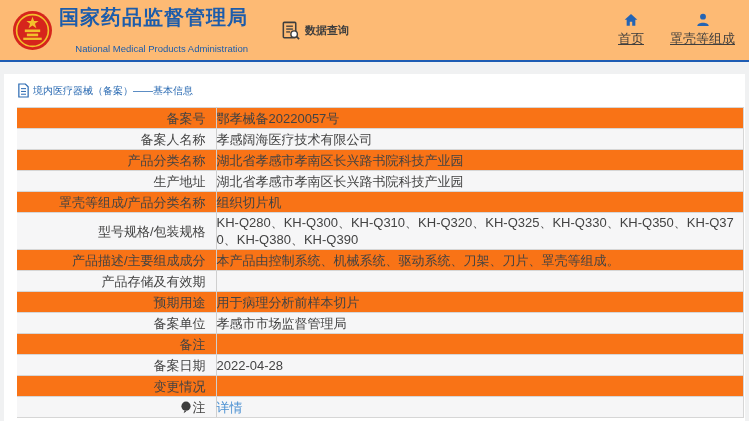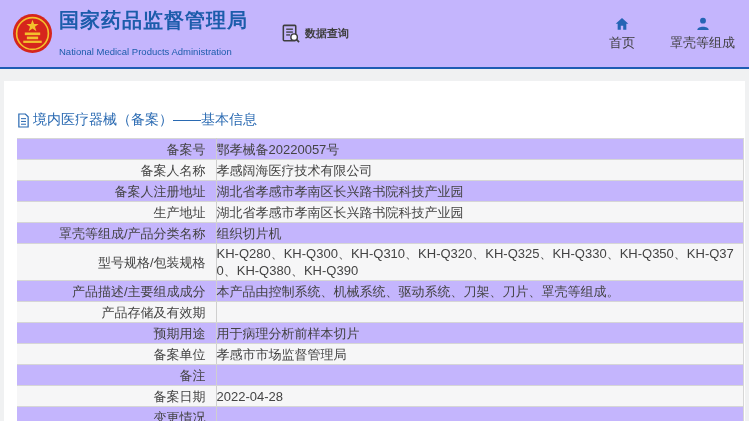--- a/index.html
+++ b/index.html
@@ -4,54 +4,55 @@
 <style>
   * { margin:0; padding:0; box-sizing:border-box; }
   html,body { width:749px; height:421px; overflow:hidden; }
   body {
     font-family:"Liberation Sans","DejaVu Sans",sans-serif;
     background:#f0f1f2;
     color:#404040;
   }
   
   .site-header {
-    height:69px; background:#c4b5fd;
+    height:62px; background:#fdba74;
     border-bottom:2px solid #1e5cb3;
     display:flex; align-items:center;
     padding:0 14px 0 12px;
+    text-align:right;
   }
   .logo-group { display:flex; align-items:center; }
   .emblem { width:41px; height:41px; flex:0 0 auto; }
   .agency-text { margin-left:6px; line-height:1.1; }
   .agency-zh { font-size:20px; font-weight:bold; color:#1c5cab; letter-spacing:1px; }
   .agency-en { font-size:9.5px; color:#1c5cab; margin-top:16px; }
   .query-group { display:flex; align-items:center; margin-left:32px; }
   .query-icon { width:21px; height:21px; margin-right:4px; }
   .query-label { font-size:11px; font-weight:bold; color:#3e3e3e; }
-  .header-nav { margin-left:auto; display:flex; gap:35px; }
+  .header-nav { margin-left:auto; display:flex; gap:26px;text-decoration:underline; }
   .nav-item { display:flex; flex-direction:column; align-items:center; cursor:pointer; }
   .nav-icon { width:16px; height:16px; margin-bottom:2px; }
   .nav-label { font-size:13px; color:#3d3d3d; }
   
   .page-gap { height:12px; }
   .content-panel {
     background:#ffffff; margin:0 4px; height:350px;
     padding:9px 0 0 9px;
   }
   .panel-title {
     display:flex; align-items:center;
-    font-size:14px; color:#2a6ab2; padding-left:4px;margin-top:21px;
+    font-size:10px; color:#2a6ab2; padding-left:4px;
   }
   .title-doc-icon { width:13px; height:15px; margin-right:3px; }
   
   .info-table {
     border-collapse:collapse; margin:9px 0 0 4px;
     width:727px; table-layout:fixed; font-size:13px;
   }
-  .info-table tr { background:#c4b5fd; }
+  .info-table tr { background:#f97316; }
   .info-table tr:nth-child(even) { background:#f6f6f7; }
   .info-table td {
     border-top:1px solid #d6d6d6; border-bottom:1px solid #d6d6d6;
     height:21px; line-height:17px; padding:1px 0;
     vertical-align:middle; color:#434343;
   }
   td.label-cell {
     width:199px; text-align:right; padding-right:10px;
     border-right:1px solid #cfcfcf;
   }
@@ -124,21 +125,21 @@
     <tbody>
         <tr>
           <td class="label-cell">备案号</td>
           <td class="value-cell">鄂孝械备20220057号</td>
         </tr>
         <tr>
           <td class="label-cell">备案人名称</td>
           <td class="value-cell">孝感阔海医疗技术有限公司</td>
         </tr>
         <tr>
-          <td class="label-cell">备案人注册地址</td>
+          <td class="label-cell">产品分类名称</td>
           <td class="value-cell">湖北省孝感市孝南区长兴路书院科技产业园</td>
         </tr>
         <tr>
           <td class="label-cell">生产地址</td>
           <td class="value-cell">湖北省孝感市孝南区长兴路书院科技产业园</td>
         </tr>
         <tr>
           <td class="label-cell">罩壳等组成/产品分类名称</td>
           <td class="value-cell">组织切片机</td>
         </tr>

